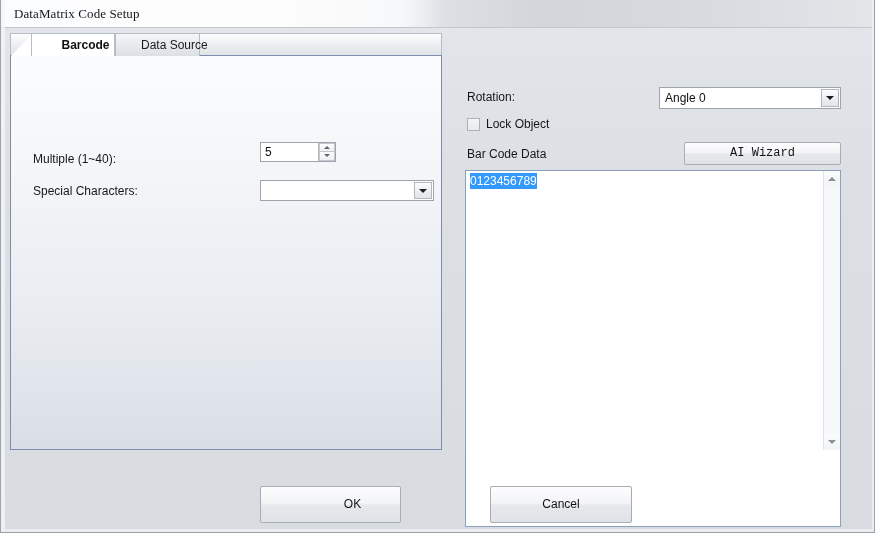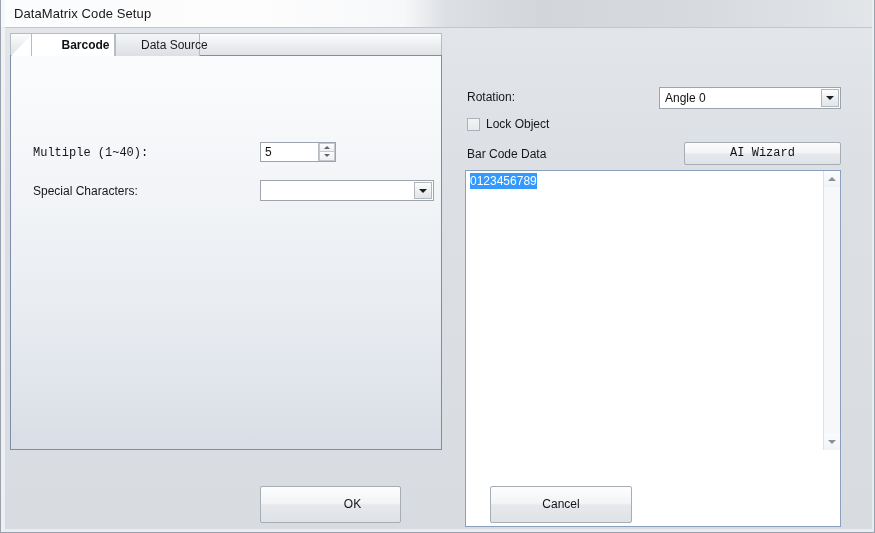--- a/index.html
+++ b/index.html
@@ -47,20 +47,21 @@
   .titlebar {
     position: absolute;
     left: 0; top: 0;
     width: 875px;
     height: 28px;
     background: linear-gradient(to right,
         #fbfcfd 0%, #fdfdfe 30%, #f7f8f9 46%,
         #dcdfe3 51%, #d2d6db 62%, #d7dade 80%, #e3e6e9 100%);
     border-bottom: 1px solid #c2c7cd;
     box-sizing: border-box;
+    font-family: Liberation Serif, serif;
   }
   .titlebar .title-text {
     position: absolute;
     left: 13px;
     top: 6px;
     font-size: 13px;
     color: #17181a;
     letter-spacing: 0.1px;
     white-space: nowrap;
   }
@@ -389,21 +390,21 @@
 
     <div class="tabstrip">
       <div class="tabstrip-base"></div>
       <div class="tab-slant"></div>
       <div class="tab tab-active">Barcode</div>
       <div class="tab tab-inactive">Data Source</div>
     </div>
 
     <div class="tabpanel">
 
-      <div class="lbl" style="left:22px; top:90px;font-family:Liberation Mono, monospace;">Multiple (1~40):</div>
+      <div class="lbl" style="left:22px; top:96px;">Multiple (1~40):</div>
 
       <div class="spin-wrap">
         <span class="spin-value">5</span>
         <div class="spin-btns">
           <div class="spin-btn up">
             <span class="arrow-up"></span>
           </div>
           <div class="spin-btn down">
             <span class="arrow-down"></span>
           </div>

